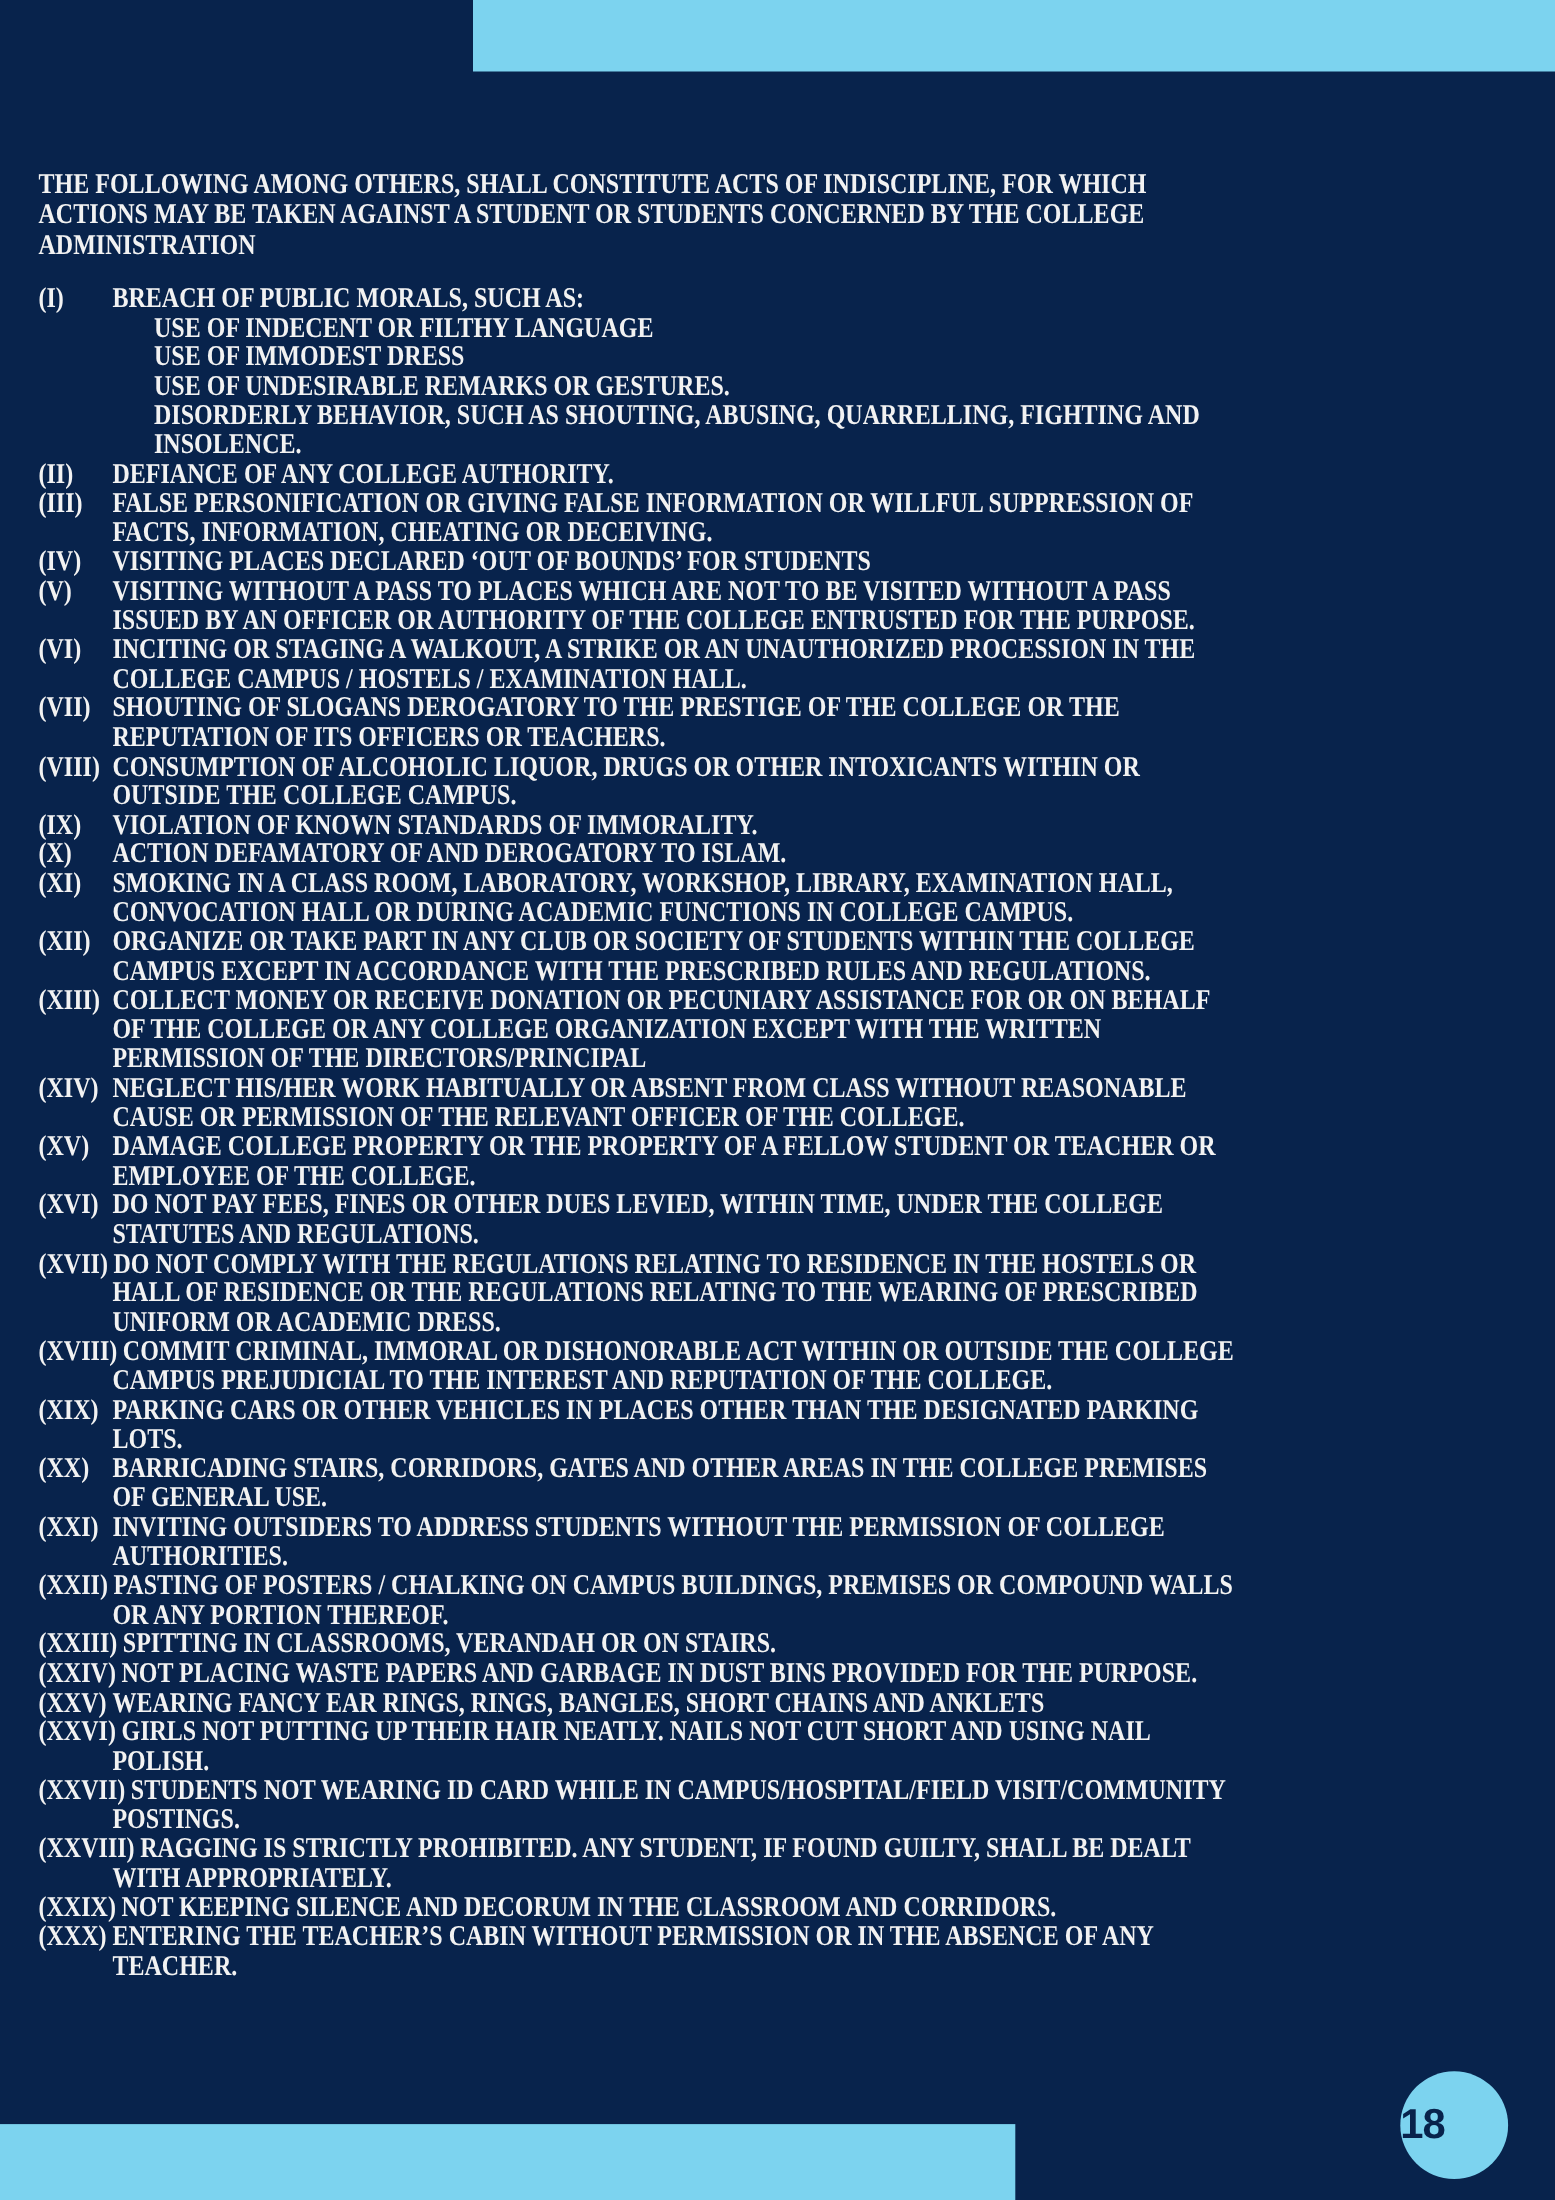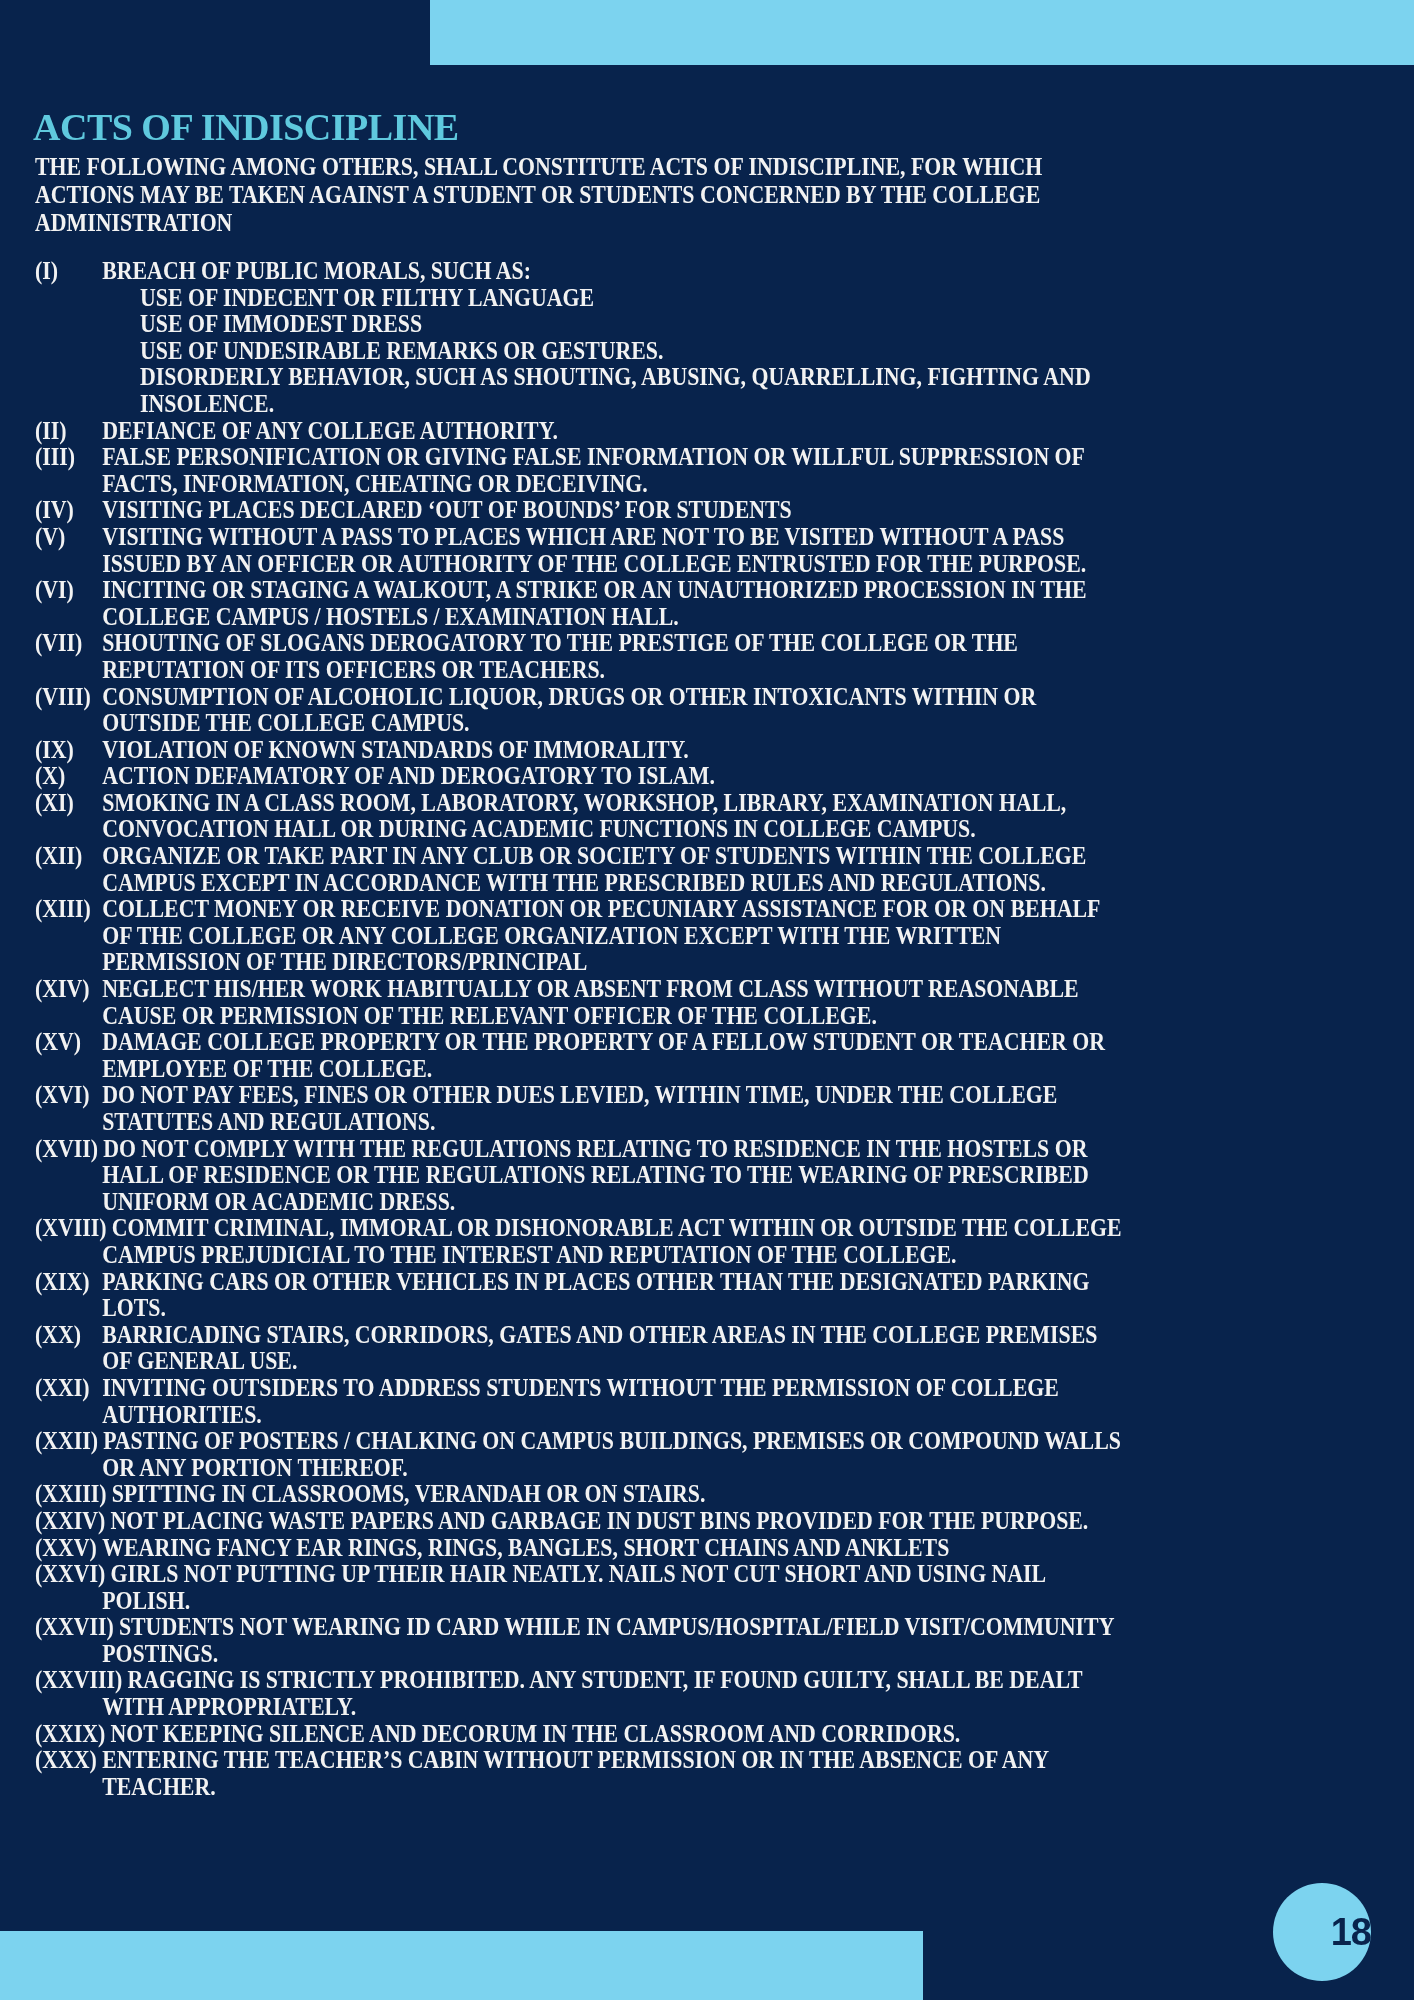--- a/index.html
+++ b/index.html
@@ -44,34 +44,33 @@
   }
   .item { margin:0; padding:0; }
   .item-head { padding-left:80px; text-indent:-80px; }
   .item-label { display:inline-block; min-width:80px; padding-right:6px; text-indent:0; box-sizing:border-box; }
   .subitems { list-style:none; margin:0; padding:0 0 0 125px; }
   .subitem { margin:0; padding:0; }
 
   .page-badge {
     position:absolute; left:1273px; top:1883px; width:98px; height:98px;
     border-radius:50%; background:#7cd3ef;
-    display:flex; align-items:center; justify-content:flex-end;
+    display:flex; align-items:center; justify-content:flex-start;
     font-family:"Liberation Sans","DejaVu Sans",sans-serif;
     font-weight:bold; font-size:38px; color:#08234c; letter-spacing:-1px;
   }
 </style>
 </head>
 <body>
 
 <div class="page">
 
   <div class="accent-top"></div>
   <div class="accent-bottom"></div>
 
-  <h1 class="page-title">ACTS OF INDISCIPLINE</h1>
 
   <div class="content">
     <p class="intro">THE FOLLOWING AMONG OTHERS, SHALL CONSTITUTE ACTS OF INDISCIPLINE, FOR WHICH ACTIONS MAY BE TAKEN AGAINST A STUDENT OR STUDENTS CONCERNED BY THE COLLEGE ADMINISTRATION</p>
     <ol class="rule-list">
   <li class="item">
     <div class="item-head">
       <span class="item-label">(I)</span><span class="item-text">BREACH OF PUBLIC MORALS, SUCH AS:</span>
     </div>
     <ul class="subitems">
             <li class="subitem">USE OF INDECENT OR FILTHY LANGUAGE</li>

